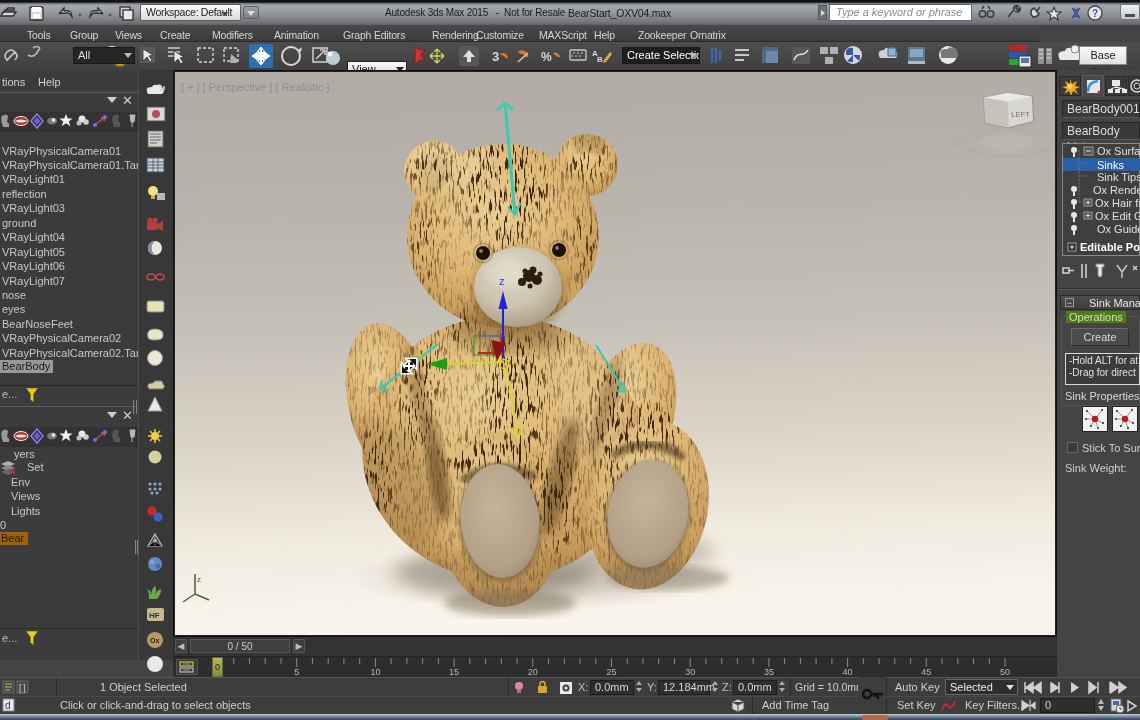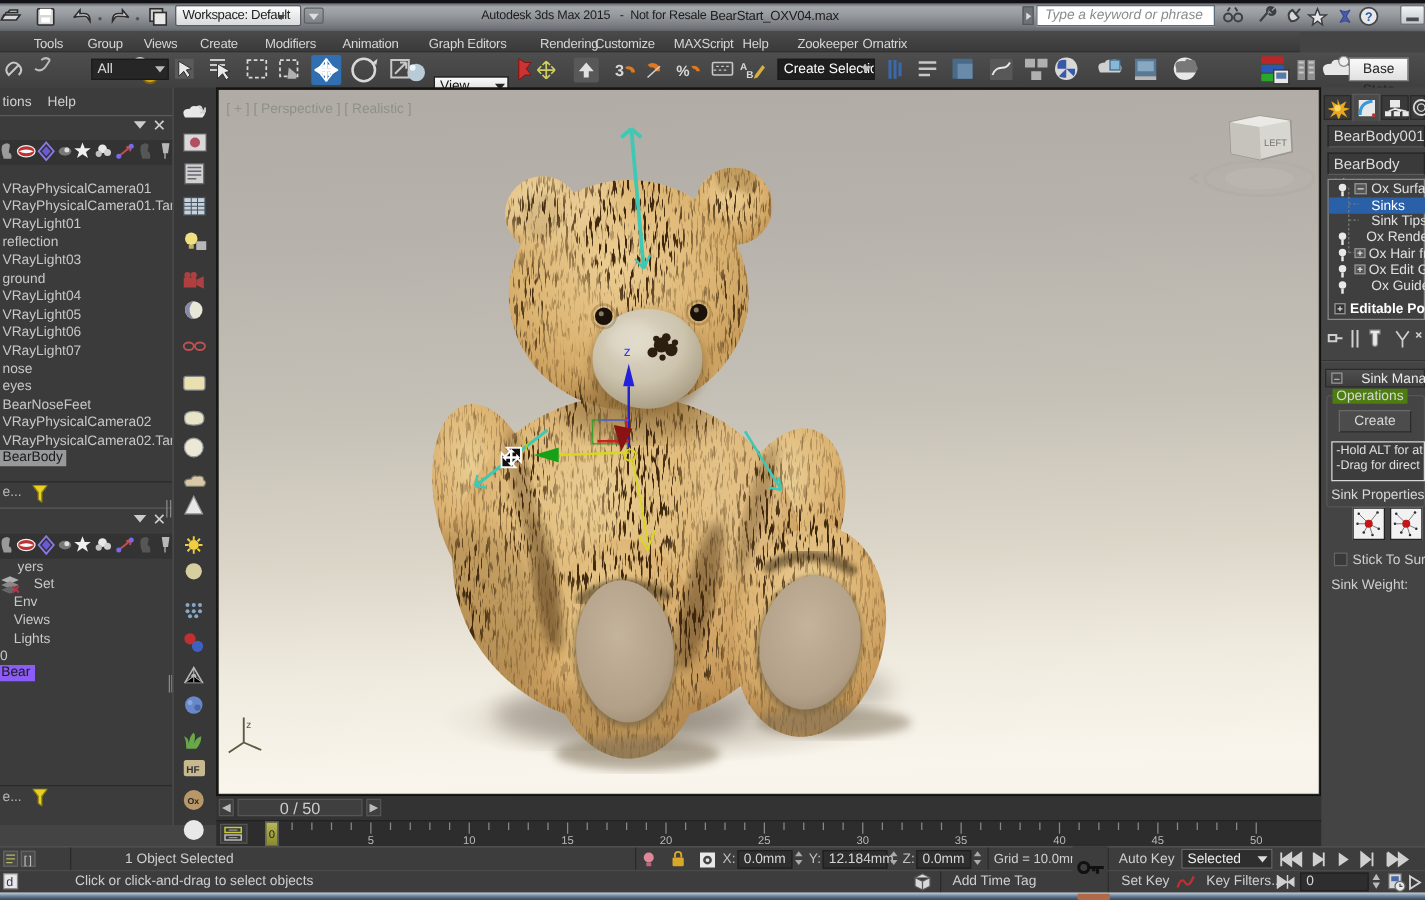--- a/index.html
+++ b/index.html
@@ -261,21 +261,21 @@
         <path d="M1 4 l7 -3 l7 3 l-7 3 Z" fill="#b0b0b0"></path>
         <path d="M1 8 l7 -3 l7 3 l-7 3 Z" fill="#8a8a8a"></path>
         <path d="M1 12 l7 -3 l7 3 l-7 3 Z" fill="#666"></path>
         <path d="M10 9 l5 5 m0 -5 l-5 5" stroke="#c03040" stroke-width="1.5"></path>
       </svg>
  <div class="abs lrow" style="left:27px;top:391px">Set</div>
  <div class="abs lrow" style="left:11px;top:405.5px">Env</div>
  <div class="abs lrow" style="left:11px;top:420px">Views</div>
  <div class="abs lrow" style="left:11px;top:434.5px">Lights</div>
  <div class="abs lrow" style="left:0px;top:449px">0</div>
- <div class="abs lrow" style="left:0;top:462px;background:#8b5cf6;color:#1a1a1a;padding:0 4px 1px 1px">Bear</div>
+ <div class="abs lrow" style="left:0;top:462px;background:#a16207;color:#1a1a1a;padding:0 4px 1px 1px">Bear</div>
  <div class="abs" style="left:0;top:558px;width:138px;height:1px;background:#2a2a2a"></div>
  <div class="abs pmenu" style="left:2px;top:562px;color:#b8b8b8">e...</div>
  <svg class="abs" style="left:26px;top:561px" width="12" height="14">
         <path d="M0 0 h12 l-4.5 6 v8 l-3 -2.5 v-5.5 Z" fill="#e8d020" stroke="#8a7a10"></path>
       </svg>
  <div class="abs" style="left:133px;top:330px;width:4px;height:14px;border-left:1px solid #888;border-right:1px solid #888"></div>
  <div class="abs" style="left:135px;top:470px;width:3px;height:14px;border-left:1px solid #888;border-right:1px solid #888"></div>
 </div>
 <div id="strip" class="abs">
 <svg class="abs" style="left:6px;top:12px" width="22" height="18" viewBox="0 0 22 18">
@@ -695,21 +695,21 @@
         <circle cx="43" cy="13" r="3.2" fill="#c01818"></circle>
  </svg>
  <div class="abs" style="left:10px;top:372px;width:11px;height:11px;background:#3a3a3a;border:1px solid #666"></div>
  <div class="abs stext" style="left:25px;top:372px">Stick To Surfa</div>
  <div class="abs stext" style="left:8px;top:392px">Sink Weight:</div>
 </div>
 
 
 <div id="trackrow" class="abs">
  <div class="abs" style="left:2px;top:2px;width:12px;height:14px;background:#3f3f3f;border:1px solid #555;color:#bbb;font-size:9px;text-align:center;line-height:13px">◀</div>
- <div class="abs" style="left:17px;top:2px;width:100px;height:14px;background:#3f3f3f;border:1px solid #555;color:#ccc;font-size:13px;text-align:center;line-height:13px">0 / 50</div>
+ <div class="abs" style="left:17px;top:2px;width:100px;height:14px;background:#3f3f3f;border:1px solid #555;color:#ccc;font-size:10px;text-align:center;line-height:13px">0 / 50</div>
  <div class="abs" style="left:120px;top:2px;width:12px;height:14px;background:#3f3f3f;border:1px solid #555;color:#bbb;font-size:9px;text-align:center;line-height:13px">▶</div>
 </div>
 <div id="ruler" class="abs">
  <svg class="abs" style="left:0;top:0" width="884" height="21" viewBox="0 0 884 21">
   <g stroke="#888" stroke-width="1">
           <path d="M45.0 1 v9"></path>
           <path d="M60.7 1 v6"></path>
           <path d="M76.5 1 v6"></path>
           <path d="M92.2 1 v6"></path>
           <path d="M108.0 1 v6"></path>

